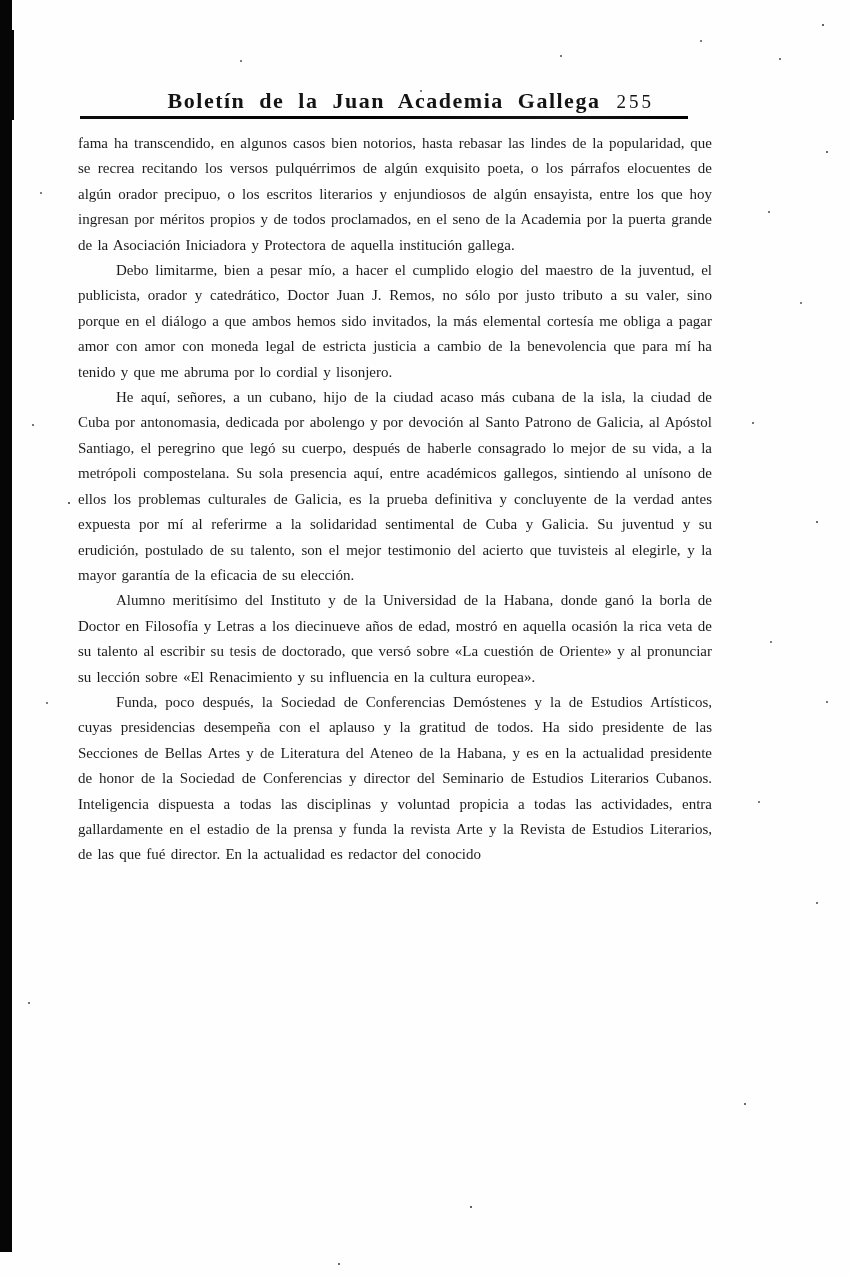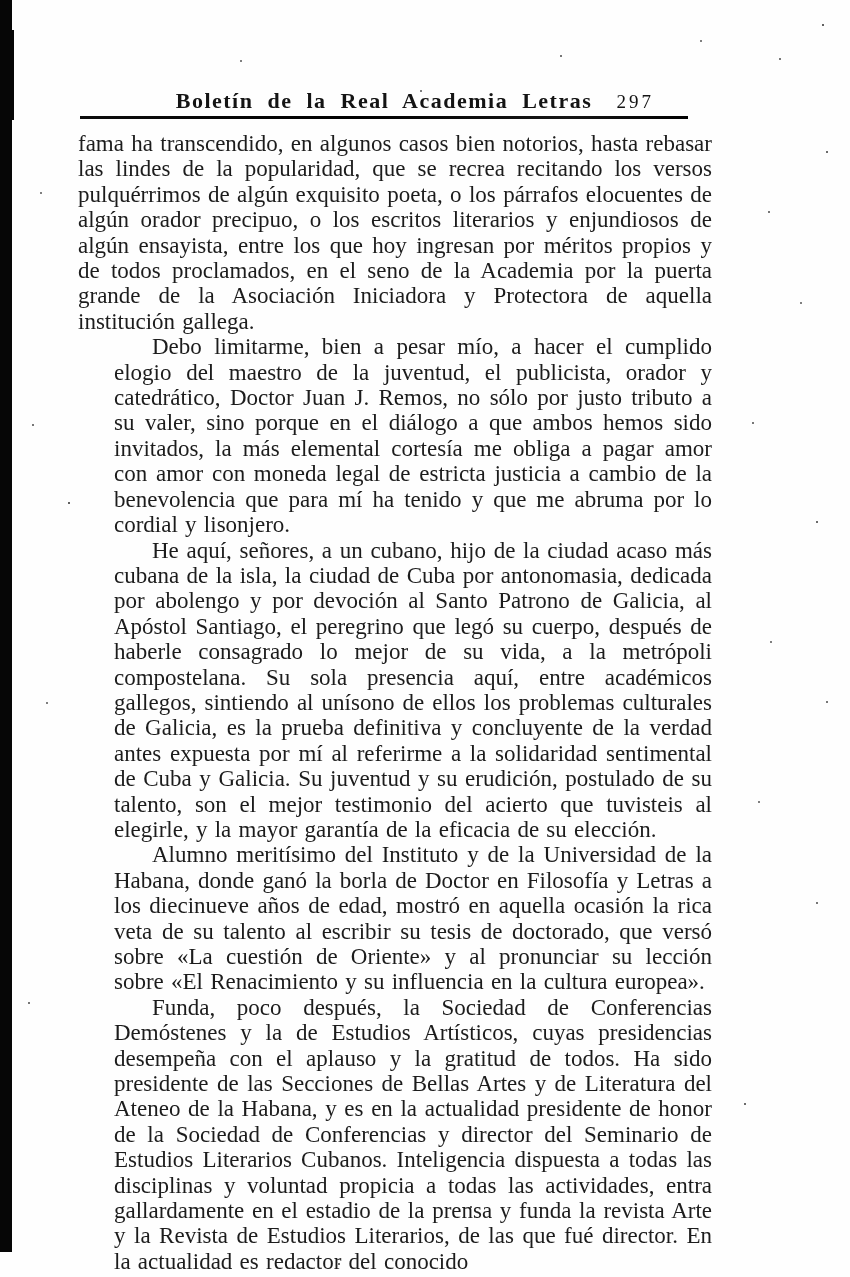--- a/index.html
+++ b/index.html
@@ -95,46 +95,45 @@
     top: 116px;
     width: 608px;
     height: 3px;
     background: linear-gradient(90deg, #0c0c0c 0%, #000 45%, #161616 80%, #000 100%);
   }
   .body-text {
     position: absolute;
     left: 78px;
     top: 131px;
     width: 634px;
-    font-size: 23px;
+    font-size: 15px;
     line-height: 25.4px;
     text-align: justify;
     word-spacing: 1.5px;
     color: #1c1c1c;
   }
   .para {
     margin: 0;
   }
   .para.indent {
     text-indent: 38px;
-    margin-left: 36px;
   }
   .it {
   }
 </style>
 </head>
 <body>
 
 <div class="page">
   <div class="scan-bar"></div>
   <div class="speckles"></div>
 
   <div class="header">
-    <span>Boletín de la Real Academia Letras</span>
-    <span class="pagenum">297</span>
+    <span>Boletín de la Juan Academia Gallega</span>
+    <span class="pagenum">255</span>
   </div>
 
   <div class="rule"></div>
 
   <div class="body-text">
       <p class="para"><span>fama ha transcendido, en algunos casos bien notorios, hasta rebasar las lindes de la popularidad, que se recrea recitando los versos pulquérrimos de algún exquisito poeta, o los párrafos elocuentes de algún orador precipuo, o los escritos literarios y enjundiosos de algún ensayista, entre los que hoy ingresan por méritos propios y de todos proclamados, en el seno de la Academia por la puerta grande de la Asociación Iniciadora y Protectora de aquella institución gallega.</span></p>
       <p class="para indent"><span>Debo limitarme, bien a pesar mío, a hacer el cumplido elogio del maestro de la juventud, el publicista, orador y catedrático, Doctor Juan J. Remos, no sólo por justo tributo a su valer, sino porque en el diálogo a que ambos hemos sido invitados, la más elemental cortesía me obliga a pagar amor con amor con moneda legal de estricta justicia a cambio de la benevolencia que para mí ha tenido y que me abruma por lo cordial y lisonjero.</span></p>
       <p class="para indent"><span>He aquí, señores, a un cubano, hijo de la ciudad acaso más cubana de la isla, la ciudad de Cuba por antonomasia, dedicada por abolengo y por devoción al Santo Patrono de Galicia, al Apóstol Santiago, el peregrino que legó su cuerpo, después de haberle consagrado lo mejor de su vida, a la metrópoli compostelana. Su sola presencia aquí, entre académicos gallegos, sintiendo al unísono de ellos los problemas culturales de Galicia, es la prueba definitiva y concluyente de la verdad antes expuesta por mí al referirme a la solidaridad sentimental de Cuba y Galicia. Su juventud y su erudición, postulado de su talento, son el mejor testimonio del acierto que tuvisteis al elegirle, y la mayor garantía de la eficacia de su elección.</span></p>
       <p class="para indent"><span>Alumno meritísimo del Instituto y de la Universidad de la Habana, donde ganó la borla de Doctor en Filosofía y Letras a los diecinueve años de edad, mostró en aquella ocasión la rica veta de su talento al escribir su tesis de doctorado, que versó sobre «La cuestión de Oriente» y al pronunciar su lección sobre «El Renacimiento y su influencia en la cultura europea».</span></p>
       <p class="para indent"><span>Funda, poco después, la Sociedad de Conferencias </span><span class="it">Demóstenes</span><span> y la de </span><span class="it">Estudios Artísticos,</span><span> cuyas presidencias desempeña con el aplauso y la gratitud de todos. Ha sido presidente de las Secciones de Bellas Artes y de Literatura del Ateneo de la Habana, y es en la actualidad presidente de honor de la Sociedad de Conferencias y director del Seminario de Estudios Literarios Cubanos. Inteligencia dispuesta a todas las disciplinas y voluntad propicia a todas las actividades, entra gallardamente en el estadio de la prensa y funda la revista </span><span class="it">Arte</span><span> y la </span><span class="it">Revista de Estudios Literarios,</span><span> de las que fué director. En la actualidad es redactor del conocido</span></p>

